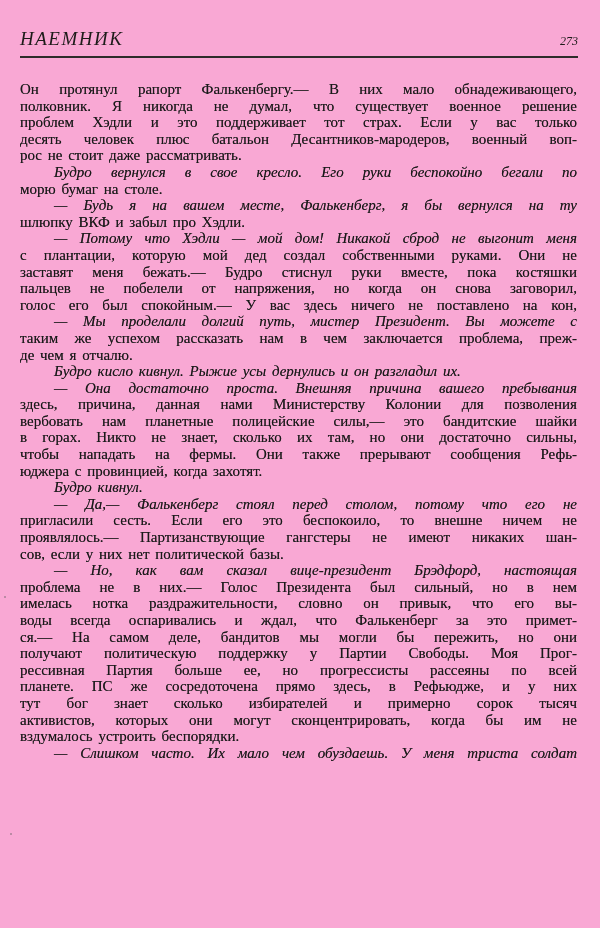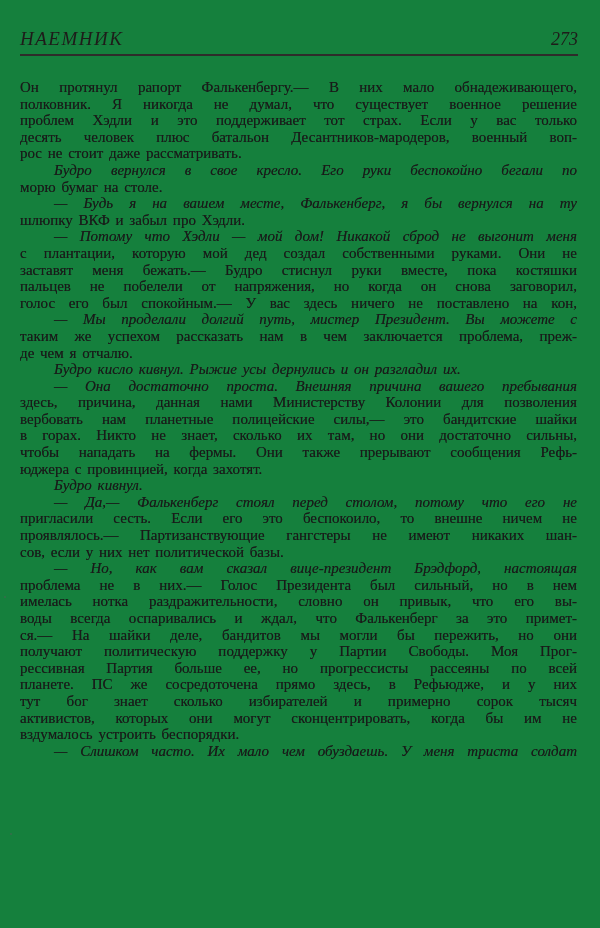--- a/index.html
+++ b/index.html
@@ -4,21 +4,21 @@
 <style>
   html, body {
     margin: 0;
     padding: 0;
     background: #ffffff;
   }
   .page {
     position: relative;
     width: 600px;
     height: 928px;
-    background: #15803d;
+    background: #f9a8d4;
     overflow: hidden;
     font-family: "Liberation Serif", "DejaVu Serif", serif;
     color: #1a1a1a;
     box-sizing: border-box;
   }
   .running-header {
     display: flex;
     justify-content: space-between;
     align-items: baseline;
     margin: 30px 22px 0 20px;
@@ -27,21 +27,21 @@
   }
   .running-title {
     font-style: italic;
     font-size: 19px;
     letter-spacing: 1.5px;
     line-height: 18px;
     color: #1e1c1a;
   }
   .running-pagenum {
     font-style: italic;
-    font-size: 18px;
+    font-size: 12px;
     line-height: 18px;
     color: #1e1c1a;
     margin-left: 40px;
   }
   .text-block {
     margin: 23px 23px 0 20px;
     font-size: 15px;
     line-height: 16.6px;
     text-shadow: 0 0 0.4px rgba(20,20,20,0.65);
   }
@@ -119,21 +119,21 @@
         <div class="line">— Да,— Фалькенберг стоял перед столом, потому что его не</div>
         <div class="line">пригласили сесть. Если его это беспокоило, то внешне ничем не</div>
         <div class="line">проявлялось.— Партизанствующие гангстеры не имеют никаких шан-</div>
         <div class="line last">сов, если у них нет политической базы.</div>
       </div>
       <div class="paragraph indent">
         <div class="line">— Но, как вам сказал вице-президент Брэдфорд, настоящая</div>
         <div class="line">проблема не в них.— Голос Президента был сильный, но в нем</div>
         <div class="line">имелась нотка раздражительности, словно он привык, что его вы-</div>
         <div class="line">воды всегда оспаривались и ждал, что Фалькенберг за это примет-</div>
-        <div class="line">ся.— На шайки деле, бандитов мы могли бы пережить, но они</div>
+        <div class="line">ся.— На самом деле, бандитов мы могли бы пережить, но они</div>
         <div class="line">получают политическую поддержку у Партии Свободы. Моя Прог-</div>
         <div class="line">рессивная Партия больше ее, но прогрессисты рассеяны по всей</div>
         <div class="line">планете. ПС же сосредоточена прямо здесь, в Рефьюдже, и у них</div>
         <div class="line">тут бог знает сколько избирателей и примерно сорок тысяч</div>
         <div class="line">активистов, которых они могут сконцентрировать, когда бы им не</div>
         <div class="line last">вздумалось устроить беспорядки.</div>
       </div>
       <div class="paragraph indent">
         <div class="line">— Слишком часто. Их мало чем обуздаешь. У меня триста солдат</div>
       </div>

